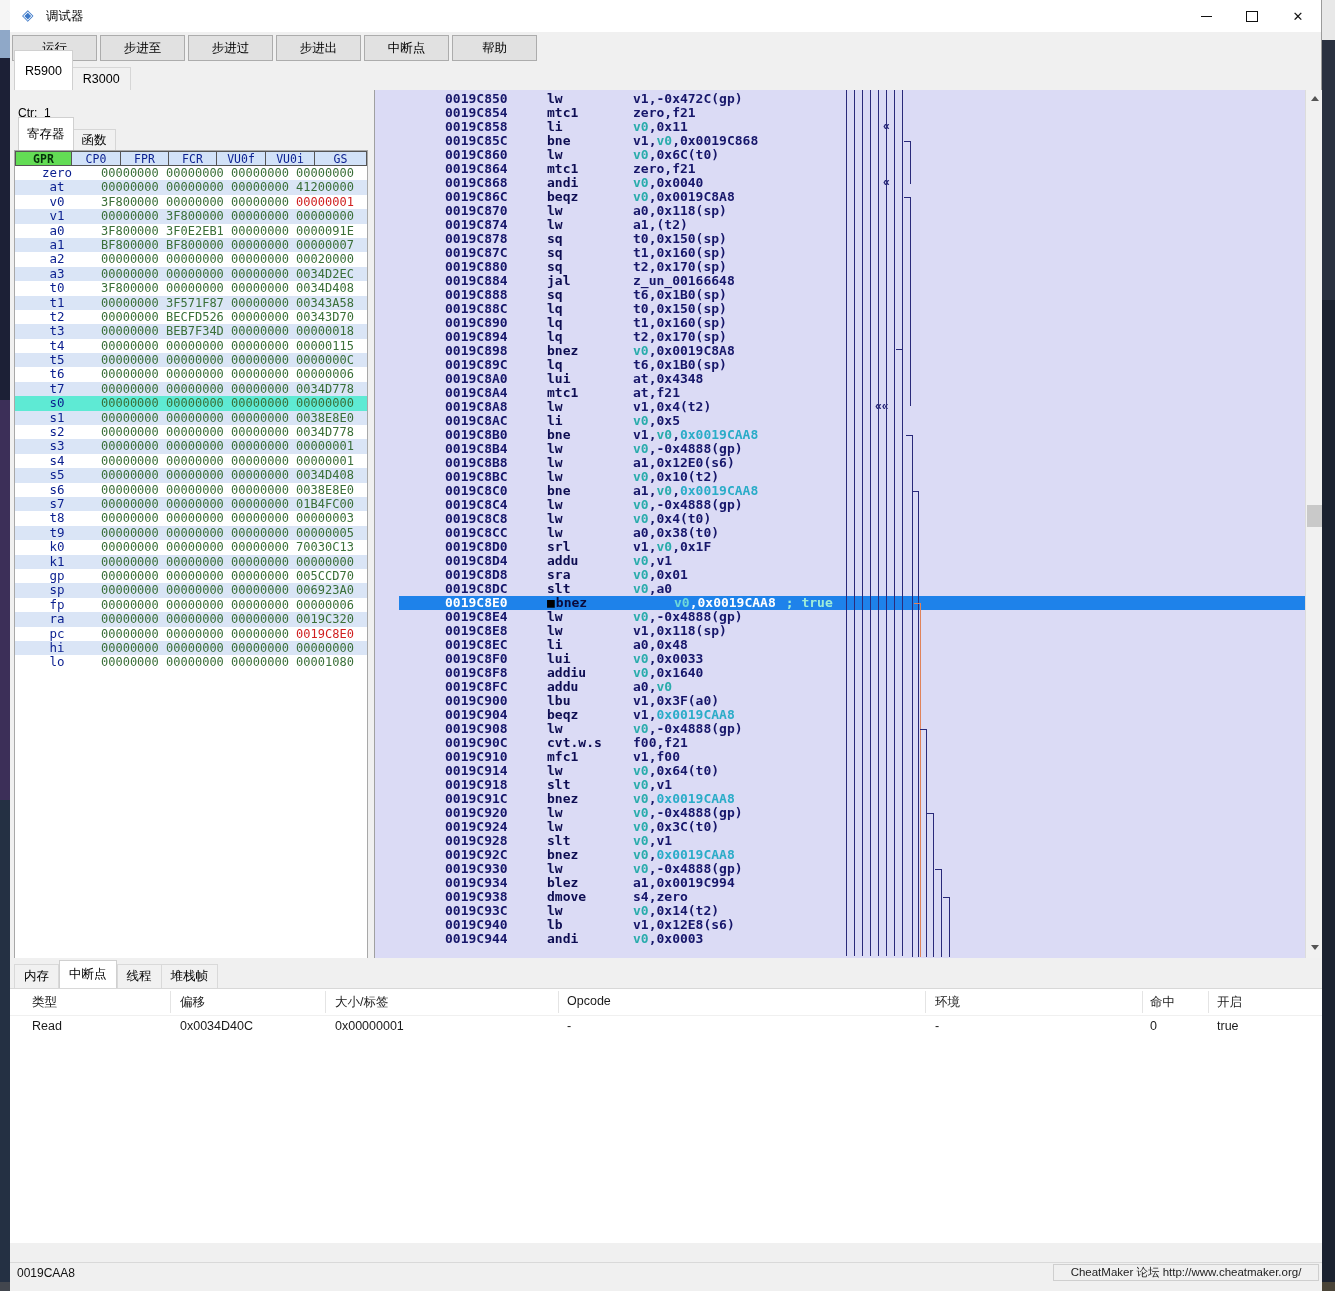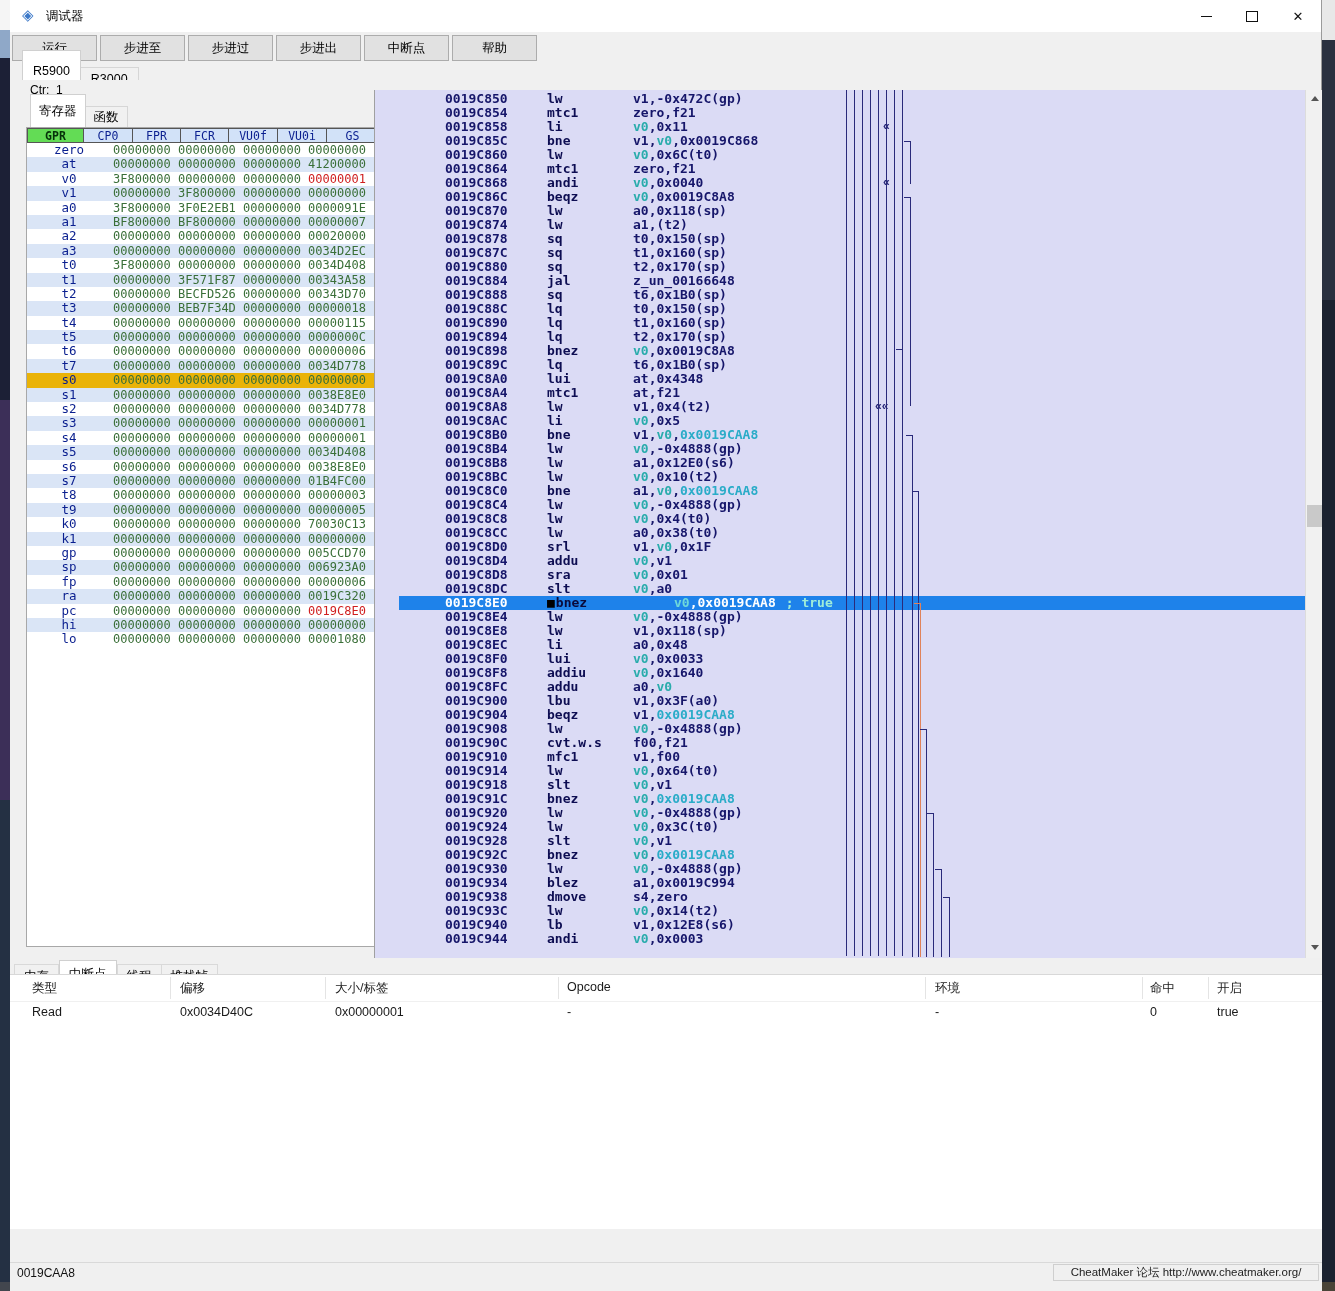--- a/index.html
+++ b/index.html
@@ -24,39 +24,39 @@
   .glyph-min{display:block;width:11px;border-top:1px solid #111;}
   .glyph-max{display:block;width:10px;height:9px;border:1px solid #111;}
   .glyph-close{font-size:13px;color:#111;line-height:13px;}
 
   .toolbar{position:absolute;left:0;top:32px;width:100%;height:32px;background:#f0f0f0;display:flex;gap:3px;padding:3px 0 0 2px;box-sizing:border-box;}
   .tbtn{width:85px;height:26px;background:#e1e1e1;border:1px solid #acacac;box-sizing:border-box;
         display:flex;align-items:center;justify-content:center;font-size:12.5px;color:#000;}
 
   .cpu-tabs{position:absolute;left:4px;top:64px;height:26px;display:flex;align-items:flex-end;}
   .cpu-tab{box-sizing:border-box;font-size:12.5px;color:#000;padding:0 10px;display:flex;align-items:center;justify-content:center;}
-  .cpu-tab.active{height:40px;background:#fff;border:1px solid #d0d0d0;border-bottom:none;margin-left:8px;}
+  .cpu-tab.active{height:40px;background:#fff;border:1px solid #d0d0d0;border-bottom:none;}
   .cpu-tab.inactive{height:23px;background:#f1f1f1;border:1px solid #d6d6d6;border-bottom:none;border-left:none;}
 
   
-  .left-panel{position:absolute;left:0;top:80px;width:364px;height:868px;background:#f0f0f0;margin-left:12px;}
+  .left-panel{position:absolute;left:0;top:103px;width:364px;height:868px;background:#f0f0f0;}
   .ctr{position:absolute;left:8px;top:3px;font-size:12px;color:#000;white-space:pre;}
   .reg-tabs{position:absolute;left:8px;top:23px;display:flex;align-items:flex-end;height:24px;}
   .reg-tab{box-sizing:border-box;font-size:12.5px;color:#000;padding:0 8px;display:flex;align-items:center;}
   .reg-tab.active{height:33px;background:#fff;border:1px solid #d0d0d0;border-bottom:none;}
   .reg-tab.inactive{height:21px;background:#f1f1f1;border:1px solid #d6d6d6;border-bottom:none;border-left:none;}
   .reg-table{position:absolute;left:4px;top:47px;width:354px;height:820px;background:#fff;border:1px solid #a8a8a8;box-sizing:border-box;overflow:hidden;}
   .bank-header{display:flex;height:15px;}
   .bank-cell{box-sizing:border-box;border-right:1px solid #555;border-bottom:1px solid #555;border-top:1px solid #555;
              font-size:11.5px;color:#0a1f8f;display:flex;align-items:center;justify-content:center;background:#d2e2f8;font-family:"DejaVu Sans Mono","Liberation Mono",monospace;}
   .bank-cell:first-child{border-left:1px solid #555;}
   .bank-cell.active{background:#63dc55;color:#06320a;font-weight:bold;}
   .reg-row{position:relative;height:14.4px;background:#fff;}
   .reg-row.alt{background:#dae5f6;}
-  .reg-row.sel{background:#eab308;padding-left:9px;}
+  .reg-row.sel{background:#5eead4;padding-left:9px;}
   .reg-name{position:absolute;left:0;top:0;width:84px;text-align:center;font-size:12.5px;color:#0a1f8f;line-height:14.4px;font-family:"DejaVu Sans Mono","Liberation Mono",monospace;}
   .reg-val{position:absolute;left:86px;top:0;font-size:12px;line-height:14.4px;color:#3a6f38;font-family:"DejaVu Sans Mono","Liberation Mono",monospace;white-space:pre;}
   .reg-val .red{color:#d01f1f;}
 
   
   .disasm{position:absolute;left:364px;top:90px;width:948px;height:868px;background:#dbdbf5;border-left:1px solid #a0a0a0;box-sizing:border-box;overflow:hidden;}
   .dlines{position:absolute;left:0;top:2px;width:931px;padding-left:24px;}
   .line{position:relative;height:14px;font-family:"DejaVu Sans Mono","Liberation Mono",monospace;font-size:13px;line-height:14px;font-weight:bold;color:#16166a;}
   .line .addr{position:absolute;left:46px;color:#16166a;font-weight:bold;}
   .line .op{position:absolute;left:148px;color:#0d0d52;font-weight:bold;white-space:pre;}
@@ -83,21 +83,21 @@
   .tri-dn{width:0;height:0;border-left:4px solid transparent;border-right:4px solid transparent;border-top:5px solid #555;}
   .sthumb{position:absolute;left:1px;width:15px;height:22px;background:#c9c9c9;}
 
   
   .bottom-panel{position:absolute;left:0;top:958px;width:1312px;height:304px;background:#f0f0f0;}
   .btabs{position:absolute;left:4px;top:2px;height:28px;display:flex;align-items:flex-end;}
   .btab{box-sizing:border-box;font-size:12.5px;color:#000;padding:0 9px;display:flex;align-items:center;}
   .btab.active{height:28px;background:#fff;border:1px solid #d0d0d0;border-bottom:none;}
   .btab.inactive{height:24px;background:#f1f1f1;border:1px solid #d9d9d9;border-bottom:none;}
   .btab.inactive + .btab.inactive{border-left:none;}
-  .bp-table{position:absolute;left:0;top:16px;width:1312px;height:254px;background:#fff;border-top:1px solid #d8d8d8;}
+  .bp-table{position:absolute;left:0;top:30px;width:1312px;height:254px;background:#fff;border-top:1px solid #d8d8d8;}
   .bp-header{position:absolute;left:0;top:0;width:100%;height:26px;border-bottom:1px solid #f0f0f0;}
   .bp-h{position:absolute;top:5px;font-size:12.5px;color:#1a1a1a;}
   .bp-sep{position:absolute;top:2px;height:22px;border-right:1px solid #e4e4e4;}
   .bp-row{position:absolute;left:0;top:26px;width:100%;height:24px;}
   .bp-c{position:absolute;top:4px;font-size:12.5px;color:#1a1a1a;}
 
   
   .statusbar{position:absolute;left:0;top:1262px;width:1312px;height:32px;background:#f0f0f0;border-top:1px solid #d9d9d9;box-sizing:border-box;}
   .status-left{position:absolute;left:7px;top:3px;font-size:12px;color:#111;}
   .status-right{position:absolute;right:3px;top:1px;width:266px;height:17px;border:1px solid #cfcfcf;box-sizing:border-box;

